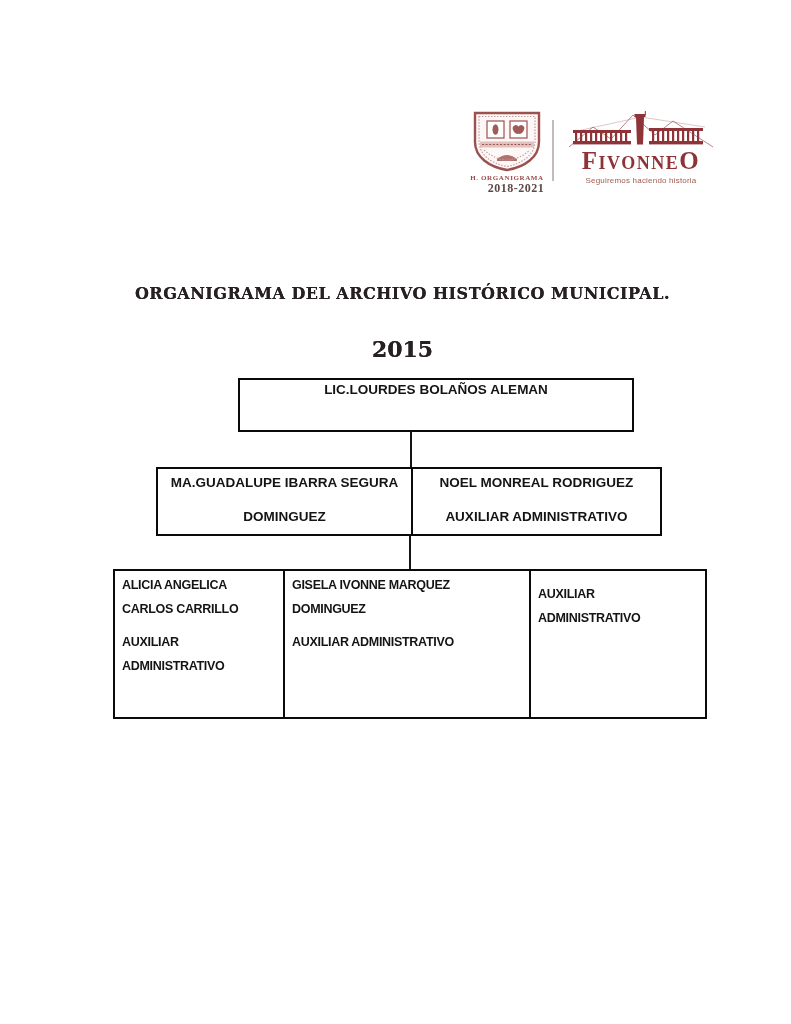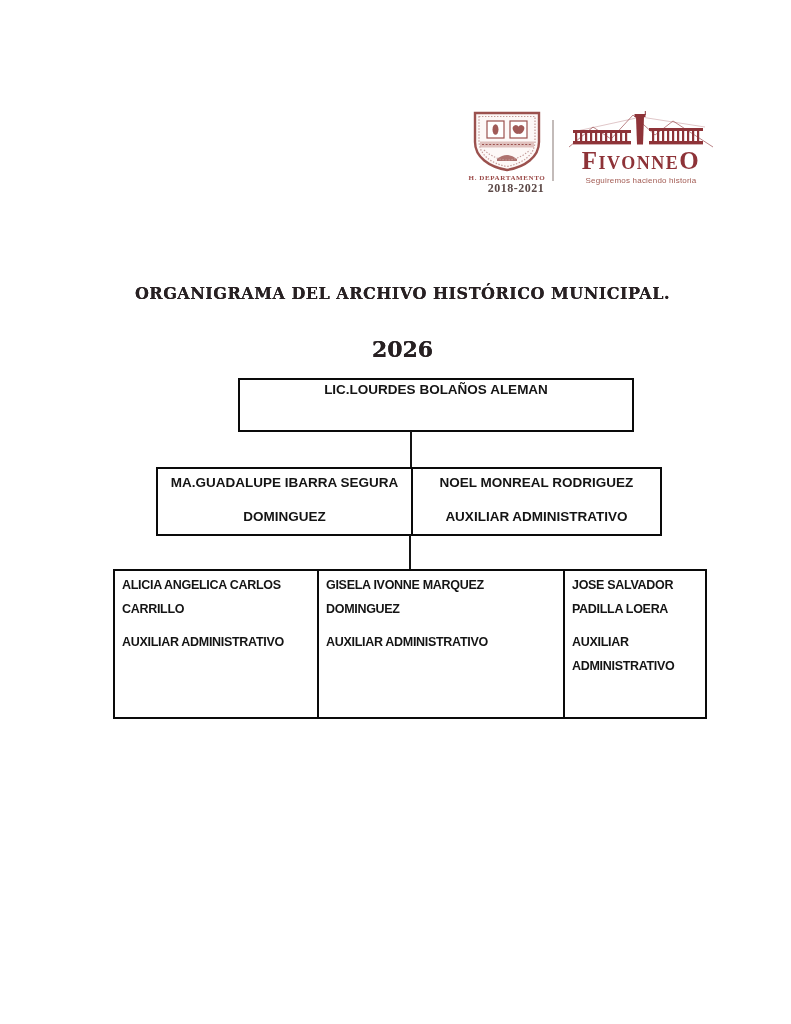--- a/index.html
+++ b/index.html
@@ -45,21 +45,21 @@
 
   .row2{left:156px;top:467px;width:506px;height:69px;display:flex;}
   .row2 .cell{box-sizing:border-box;padding-top:6px;text-align:center;font-size:13.5px;}
   .row2 .c1{width:255px;border-right:2px solid #0a0a0a;}
   .row2 .c2{flex:1;}
   .row2 .name{line-height:15px;}
   .row2 .role{line-height:15px;margin-top:19px;}
 
   .row3{left:113px;top:569px;width:594px;height:150px;display:flex;}
   .row3 .cell{box-sizing:border-box;padding:2px 7px;font-size:12.5px;letter-spacing:-.3px;}
-  .row3 .c1{width:204px;border-right:2px solid #0a0a0a;}
+  .row3 .c1{width:170px;border-right:2px solid #0a0a0a;}
   .row3 .c2{width:246px;border-right:2px solid #0a0a0a;}
   .row3 .c3{flex:1;}
   .row3 .name{line-height:24px;}
   .row3 .role{line-height:24px;margin-top:9px;}
   .row3 .c2 .name{max-width:176px;}
   .row3 .c3 .name{max-width:172px;}
 </style>
 </head>
 <body>
 
@@ -71,21 +71,21 @@
     <rect x="20" y="11" width="17" height="17" fill="#ffffff" stroke="#9b514e" stroke-width="1.2"></rect>
     <rect x="43" y="11" width="17" height="17" fill="#ffffff" stroke="#9b514e" stroke-width="1.2"></rect>
     <ellipse cx="28.5" cy="19.5" rx="3" ry="5.2" fill="#a05a57"></ellipse>
     <ellipse cx="49.5" cy="19.5" rx="3.4" ry="4.6" fill="#a05a57" transform="rotate(-28 49.5 19.5)"></ellipse>
     <ellipse cx="53.5" cy="19.5" rx="3.4" ry="4.6" fill="#a05a57" transform="rotate(28 53.5 19.5)"></ellipse>
     <rect x="13" y="31.5" width="54" height="6" fill="#c9938f" opacity="0.55"></rect>
     <path d="M15,34.5 H65" stroke="#9b514e" stroke-width="1" stroke-dasharray="2 1.6"></path>
     <path d="M30,49 Q40,41 50,49 L50,51 H30 Z" fill="#a05a57" opacity="0.85"></path>
     <path d="M17,40 Q40,60 63,40" fill="none" stroke="#c49c99" stroke-width="1.1" stroke-dasharray="1.4 1.6"></path>
   </svg>
-  <div class="crest-cap1">H. DEPARTAMENTO</div>
+  <div class="crest-cap1">H. ORGANIGRAMA</div>
   <div class="crest-cap2">2018-2021</div>
 
   <div class="logo-divider"></div>
 
   <div class="brand">
     <svg class="bridge-svg" viewBox="0 0 148 40">
       <path d="M2,36 L26,16 L44,28 L66,4 L88,24 L106,10 L146,36" fill="none" stroke="#8e3338" stroke-width="1" opacity="0.6"></path>
       <path d="M74,6 L10,20 M74,6 L138,16" stroke="#8e3338" stroke-width="0.5" opacity="0.55"></path>
       <g fill="#8e3338">
         <rect x="6" y="19" width="58" height="3"></rect>
@@ -116,21 +116,21 @@
         <rect x="125" y="20" width="2.2" height="10"></rect>
           <rect x="130" y="20" width="2.2" height="10"></rect>
         <rect x="82" y="30" width="54" height="3.4"></rect>
       </g>
     </svg>
     <div class="wordmark"><span class="big">F</span><span class="mid">IVONNE</span><span class="big">O</span></div>
     <div class="tagline">Seguiremos haciendo historia</div>
   </div>
 
   <div class="doc-title">ORGANIGRAMA DEL ARCHIVO HISTÓRICO MUNICIPAL.</div>
-  <div class="doc-year">2026</div>
+  <div class="doc-year">2015</div>
 
   <div class="obox root-box">
     <div class="line">LIC.LOURDES BOLAÑOS ALEMAN</div>
   </div>
 
   <div class="conn conn1"></div>
 
   <div class="obox row2">
     <div class="cell c1">
       <div class="name">MA.GUADALUPE IBARRA SEGURA</div>
@@ -147,18 +147,17 @@
   <div class="obox row3">
     <div class="cell c1">
       <div class="name">ALICIA ANGELICA CARLOS CARRILLO</div>
       <div class="role">AUXILIAR ADMINISTRATIVO</div>
     </div>
     <div class="cell c2">
       <div class="name">GISELA IVONNE MARQUEZ DOMINGUEZ</div>
       <div class="role">AUXILIAR ADMINISTRATIVO</div>
     </div>
     <div class="cell c3">
-      <div class="name">JOSE SALVADOR PADILLA LOERA</div>
       <div class="role">AUXILIAR ADMINISTRATIVO</div>
     </div>
   </div>
 
 </div>
 
 </body></html>

